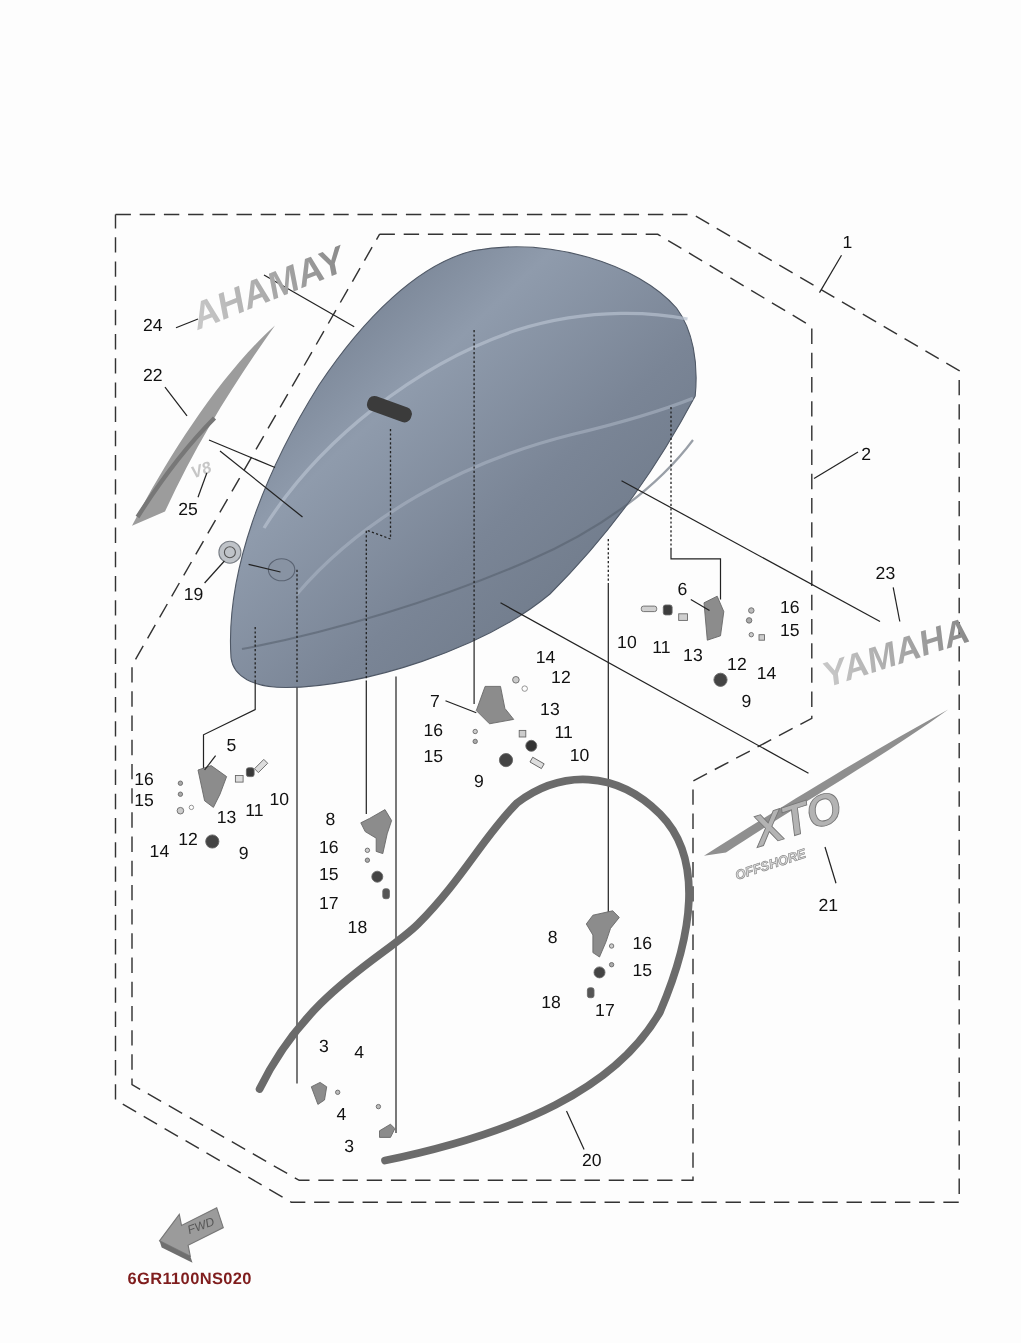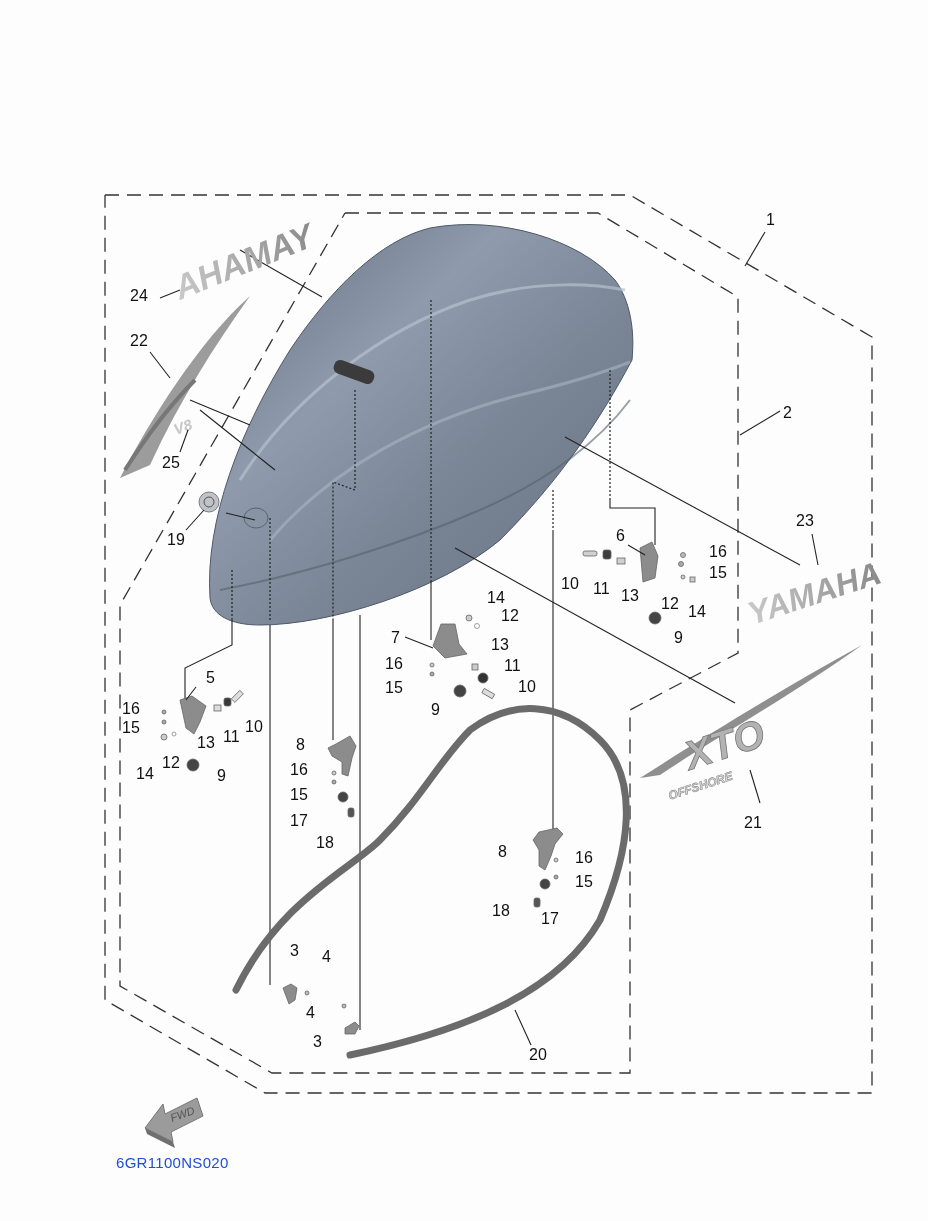--- a/index.html
+++ b/index.html
@@ -1,21 +1,21 @@
 <!DOCTYPE html>
 <html><head>
 <meta charset="utf-8">
 <style>
   html, body { margin: 0; padding: 0; background: #fdfdfd; }
   body { width: 928px; height: 1221px; position: relative; overflow: hidden;
          font-family: "Liberation Sans", sans-serif; }
   #diagram { position: absolute; left: 0; top: 0; width: 928px; height: 1221px; }
   .callout { font-family: "Liberation Sans", sans-serif; font-size: 16px; fill: #111; }
-  .code { position: absolute; left: 116px; top: 1154px; font-size: 15px; color: #1d4ed8;
-          font-family: "Liberation Sans", sans-serif; letter-spacing: 0.3px; }
+  .code { position: absolute; left: 116px; top: 1154px; font-size: 15px; color: #7f1d1d;
+          font-family: "Liberation Sans", sans-serif; letter-spacing: 0.3px; font-weight: bold; }
 </style>
 </head>
 <body>
 
 <svg id="diagram" width="928" height="1221" viewBox="0 0 928 1221" xmlns="http://www.w3.org/2000/svg">
   <defs>
     <linearGradient id="cowlGrad" x1="0" y1="0" x2="1" y2="1">
       <stop offset="0" stop-color="#5f6a7b"></stop>
       <stop offset="0.35" stop-color="#8f9bac"></stop>
       <stop offset="0.6" stop-color="#7a8596"></stop>

